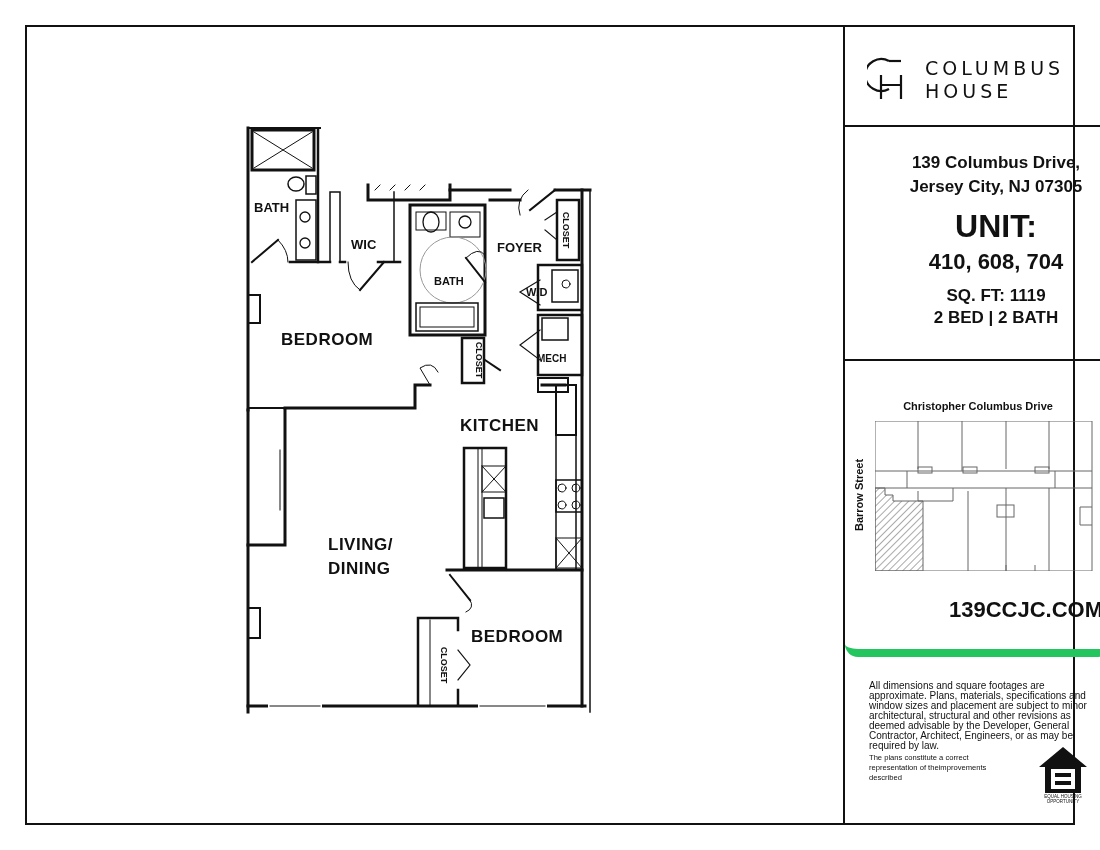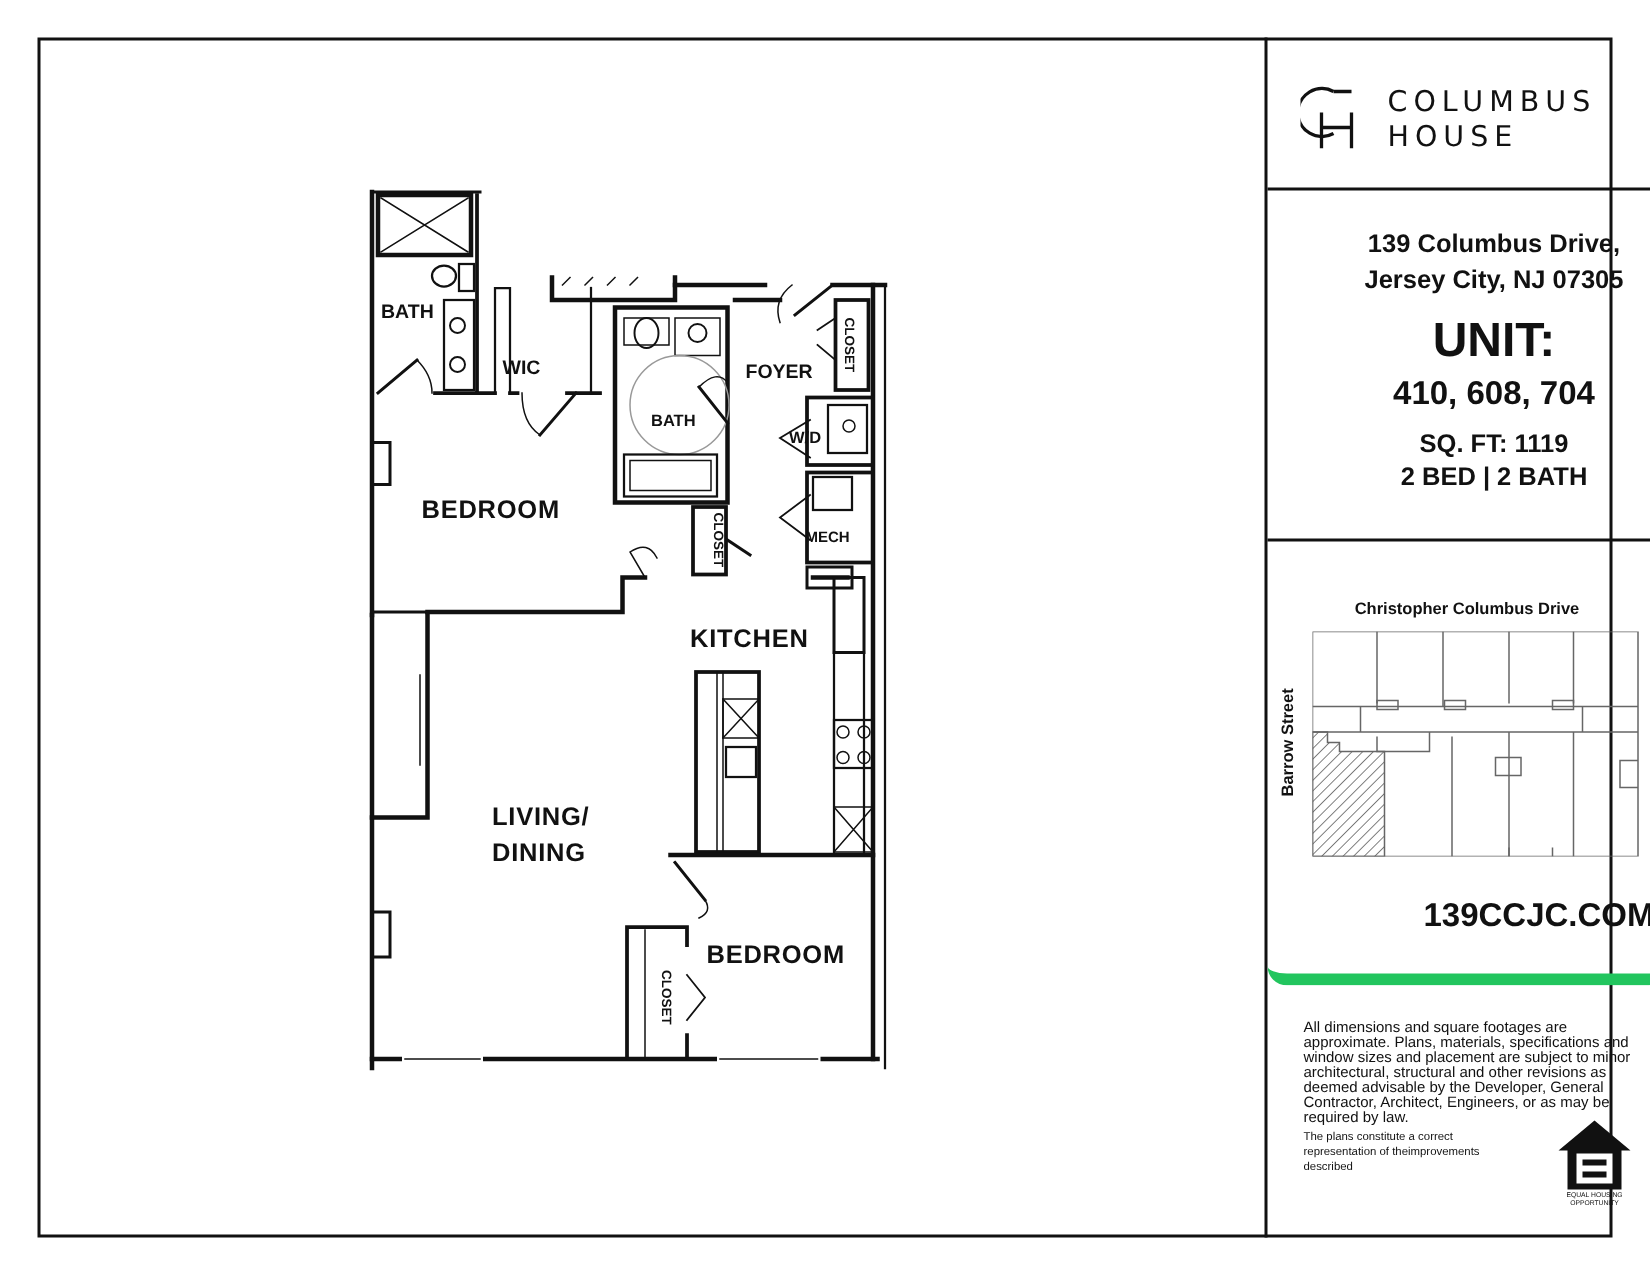--- a/index.html
+++ b/index.html
@@ -144,21 +144,21 @@
       <path d="M458 690 L458 705" stroke-width="2.5"></path>
 
       <path d="M270 706 L320 706" stroke-width="4" stroke="#fff"></path>
       <path d="M270 706 L320 706" stroke-width="1"></path>
       <path d="M480 706 L545 706" stroke-width="4" stroke="#fff"></path>
       <path d="M480 706 L545 706" stroke-width="1"></path>
     </g>
   </svg>
 
   <div class="room-label room-md" style="left:24px;top:85px;">BATH</div>
-  <div class="room-label room-md" style="left:105px;top:122px;">WIC</div>
+  <div class="room-label room-md" style="left:121px;top:122px;">WIC</div>
   <div class="room-label room-sm" style="left:204px;top:160px;">BATH</div>
   <div class="room-label room-md" style="left:267px;top:125px;">FOYER</div>
   <div class="room-label room-v" style="left:318px;top:110px;">CLOSET</div>
   <div class="room-label room-sm" style="left:296px;top:171px;">W/D</div>
   <div class="room-label" style="left:307px;top:238px;font-size:10px;">MECH</div>
   <div class="room-label room-v" style="left:231px;top:240px;">CLOSET</div>
   <div class="room-label room-lg" style="left:51px;top:215px;">BEDROOM</div>
   <div class="room-label room-lg" style="left:230px;top:301px;">KITCHEN</div>
   <div class="room-label room-lg" style="left:98px;top:420px;">LIVING/</div>
   <div class="room-label room-lg" style="left:98px;top:444px;">DINING</div>

